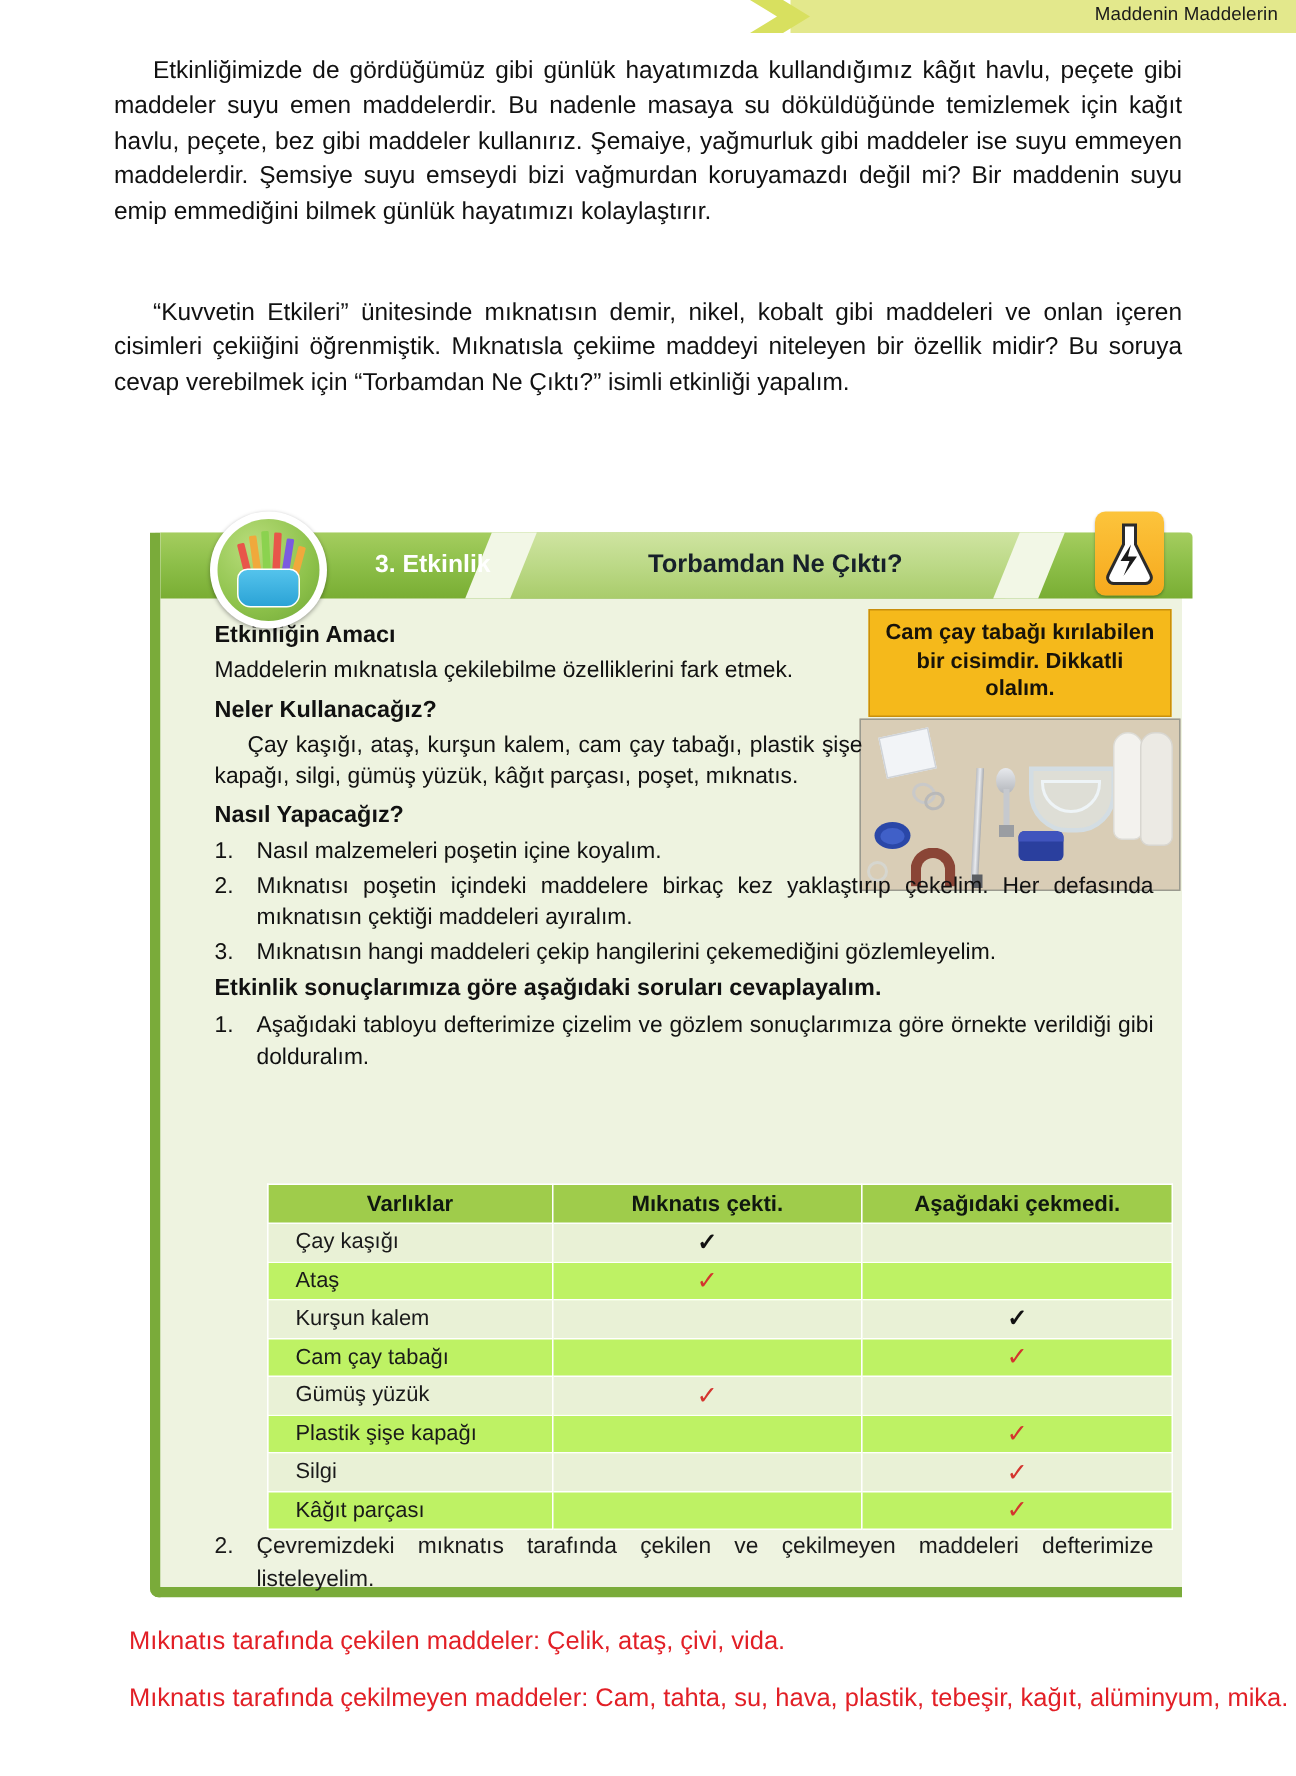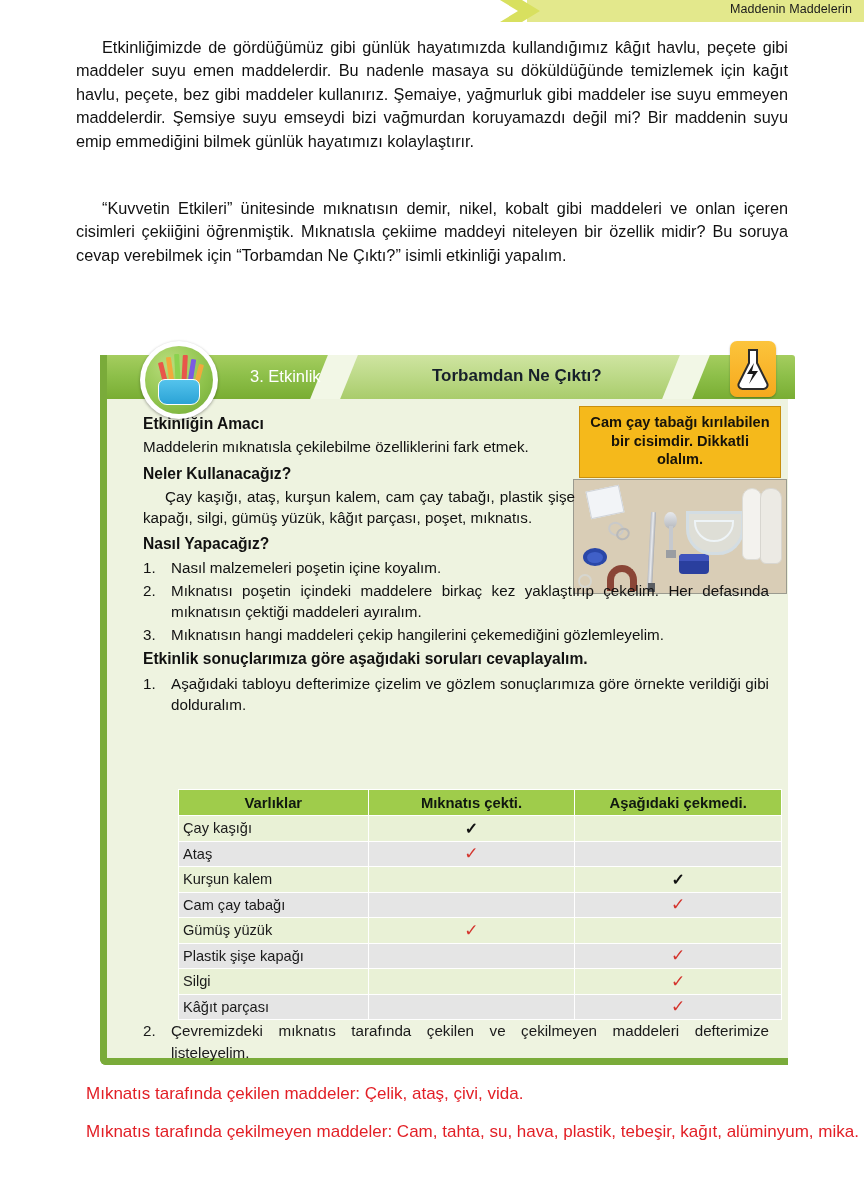--- a/index.html
+++ b/index.html
@@ -93,21 +93,21 @@
   .banner-pale {
     position: absolute;
     top: 0; left: 236px; width: 336px; height: 44px;
     background: linear-gradient(180deg,#cfe4a1 0%, #bcd987 50%, #a9cc6b 100%);
     transform: skewX(-22deg);
   }
   .banner-label {
     position: absolute;
     top: 12px; left: 143px;
     font-size: 16.5px;
-    font-weight: normal;
+    font-weight: bold;
     color: #ffffff;
     z-index: 4;
   }
   .banner-question {
     position: absolute;
     top: 11px; left: 325px;
     font-size: 17px;
     font-weight: bold;
     color: #17202a;
     z-index: 4;
@@ -241,25 +241,25 @@
     background: #9fcc4b;
     color: #101810;
     font-weight: bold;
     height: 26px;
     border: 1px solid #ffffff;
     font-size: 14.8px;
   }
   table.results td {
     height: 25.5px;
     border: 1px solid #ffffff;
-    padding: 0 4px;
+    padding: 0 18px;
     color: #1a1a1a;
   }
   table.results tr.odd td { background: #e9f1d6; }
-  table.results tr.even td { background: #e5e5e5; }
+  table.results tr.even td { background: #bef264; }
   table.results td.c { text-align: center; padding: 0; }
   table.results col.c1 { width: 190px; }
   table.results col.c2 { width: 207px; }
   table.results col.c3 { width: 207px; }
   .tick { font-size: 16px; font-weight: bold; }
   .tick.black { color: #111111; }
   .tick.red { color: #d4352e; font-weight: normal; font-size: 17px; }
 
   
   .note {

